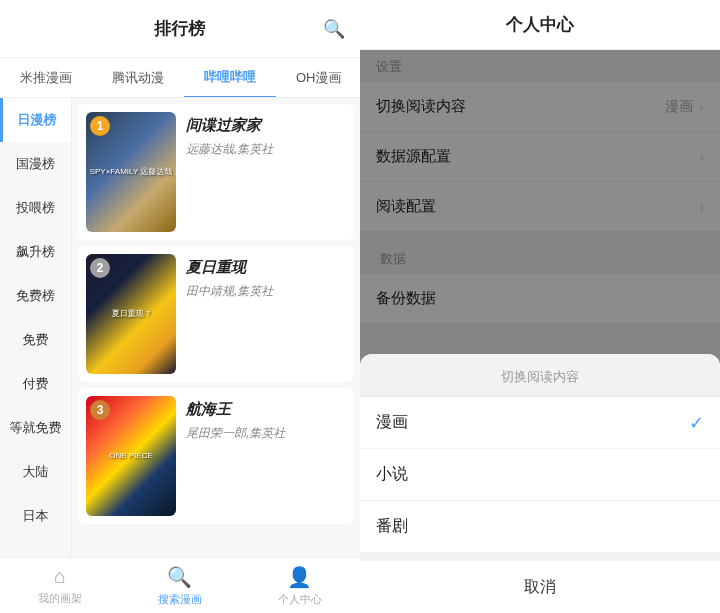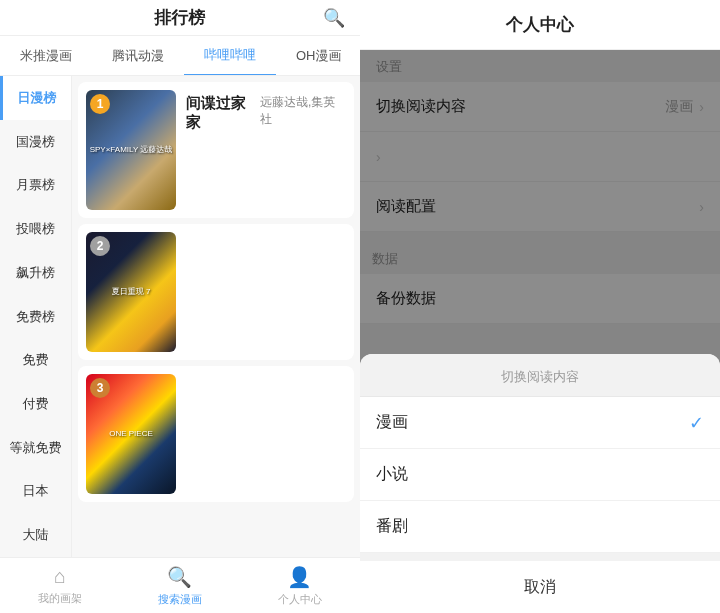--- a/index.html
+++ b/index.html
@@ -15,21 +15,21 @@
     
     .left-panel {
       width: 360px;
       height: 613px;
       display: flex;
       flex-direction: column;
       background: #fff;
     }
 
     .left-header {
-      height: 36px;
+      height: 58px;
       display: flex;
       align-items: center;
       justify-content: center;
       position: relative;
       background: #fff;
       border-bottom: 1px solid #eee;
     }
     .left-header-title {
       font-size: 17px;
       font-weight: 600;
@@ -58,21 +58,21 @@
       display: flex;
       align-items: center;
       font-size: 13px;
       color: #555;
       cursor: pointer;
       white-space: nowrap;
     }
     .tab-item.active {
       color: #4a9ef5;
       border-bottom: 2px solid #4a9ef5;
-      font-weight: 400;
+      font-weight: 700;
     }
 
     .content-area {
       display: flex;
       flex: 1;
       overflow: hidden;
     }
 
     
     .sidebar {
@@ -175,22 +175,24 @@
       height: 100%;
       background: linear-gradient(135deg, #d4001a 0%, #ff6b35 30%, #ffd700 50%, #1a3a6b 70%, #0a1628 100%);
       display: flex;
       align-items: center;
       justify-content: center;
     }
 
     .manga-info {
       flex: 1;
       display: flex;
+      flex-direction: column;
       justify-content: flex-start;
       padding-top: 4px;
+      font-style: italic;
     }
     .manga-title {
       font-size: 15px;
       font-weight: 600;
       color: #222;
       margin-bottom: 6px;
     }
     .manga-author {
       font-size: 12px;
       color: #888;
@@ -273,21 +275,21 @@
       font-size: 14px;
       color: #aaa;
       margin-right: 6px;
     }
     .settings-chevron {
       font-size: 14px;
       color: #ccc;
     }
 
     .data-group-label {
-      padding: 10px 12px 6px;
+      padding: 10px 20px 6px;
       font-size: 13px;
       color: #999;
       margin-top: 8px;
     }
 
     
     .modal-overlay {
       position: absolute;
       top: 0; left: 0;
       width: 360px;
@@ -367,29 +369,28 @@
     <div class="tab-item active">哔哩哔哩</div>
     <div class="tab-item">OH漫画</div>
     <div class="tab-item">⋯</div>
   </div>
 
   <div class="content-area">
 
     <div class="sidebar">
       <div class="sidebar-item active">日漫榜</div>
       <div class="sidebar-item">国漫榜</div>
-      <div class="sidebar-item">月票榜</div>
       <div class="sidebar-item">投喂榜</div>
       <div class="sidebar-item">飙升榜</div>
       <div class="sidebar-item">免费榜</div>
       <div class="sidebar-item">免费</div>
       <div class="sidebar-item">付费</div>
       <div class="sidebar-item">等就免费</div>
+      <div class="sidebar-item">大陆</div>
       <div class="sidebar-item">日本</div>
-      <div class="sidebar-item">大陆</div>
     </div>
 
     <div class="manga-list">
 
       <div class="manga-card">
         <div class="manga-cover">
           <div class="rank-badge rank1">1</div>
           <div class="cover-spy">
             <div class="cover-spy-text">SPY×FAMILY
 远藤达哉</div>
@@ -402,29 +403,37 @@
       </div>
 
       <div class="manga-card">
         <div class="manga-cover">
           <div class="rank-badge rank2">2</div>
           <div class="cover-summer">
             <div class="cover-spy-text" style="color:#fff; font-size:8px; text-align:center;">夏日重现
 7</div>
           </div>
         </div>
+        <div class="manga-info">
+          <div class="manga-title">夏日重现</div>
+          <div class="manga-author">田中靖规,集英社</div>
+        </div>
       </div>
 
       <div class="manga-card">
         <div class="manga-cover">
           <div class="rank-badge rank3">3</div>
           <div class="cover-one-piece">
             <div class="cover-spy-text" style="color:#fff; font-size:8px; text-align:center;">ONE PIECE</div>
           </div>
         </div>
+        <div class="manga-info">
+          <div class="manga-title">航海王</div>
+          <div class="manga-author">尾田荣一郎,集英社</div>
+        </div>
       </div>
     </div>
   </div>
 
   <div class="bottom-nav">
     <div class="nav-item">
       <span class="nav-icon">⌂</span>
       <span class="nav-label">我的画架</span>
     </div>
     <div class="nav-item">
@@ -448,20 +457,21 @@
     <div class="settings-section">
       <div class="settings-group-label">设置</div>
 
       <div class="settings-item">
         <span class="settings-item-label">切换阅读内容</span>
         <span class="settings-item-value">漫画</span>
         <span class="settings-chevron">›</span>
       </div>
 
       <div class="settings-item">
+        <span class="settings-item-label">数据源配置</span>
         <span class="settings-chevron">›</span>
       </div>
 
       <div class="settings-item">
         <span class="settings-item-label">阅读配置</span>
         <span class="settings-chevron">›</span>
       </div>
     </div>
 
     <div class="data-group-label">数据</div>

